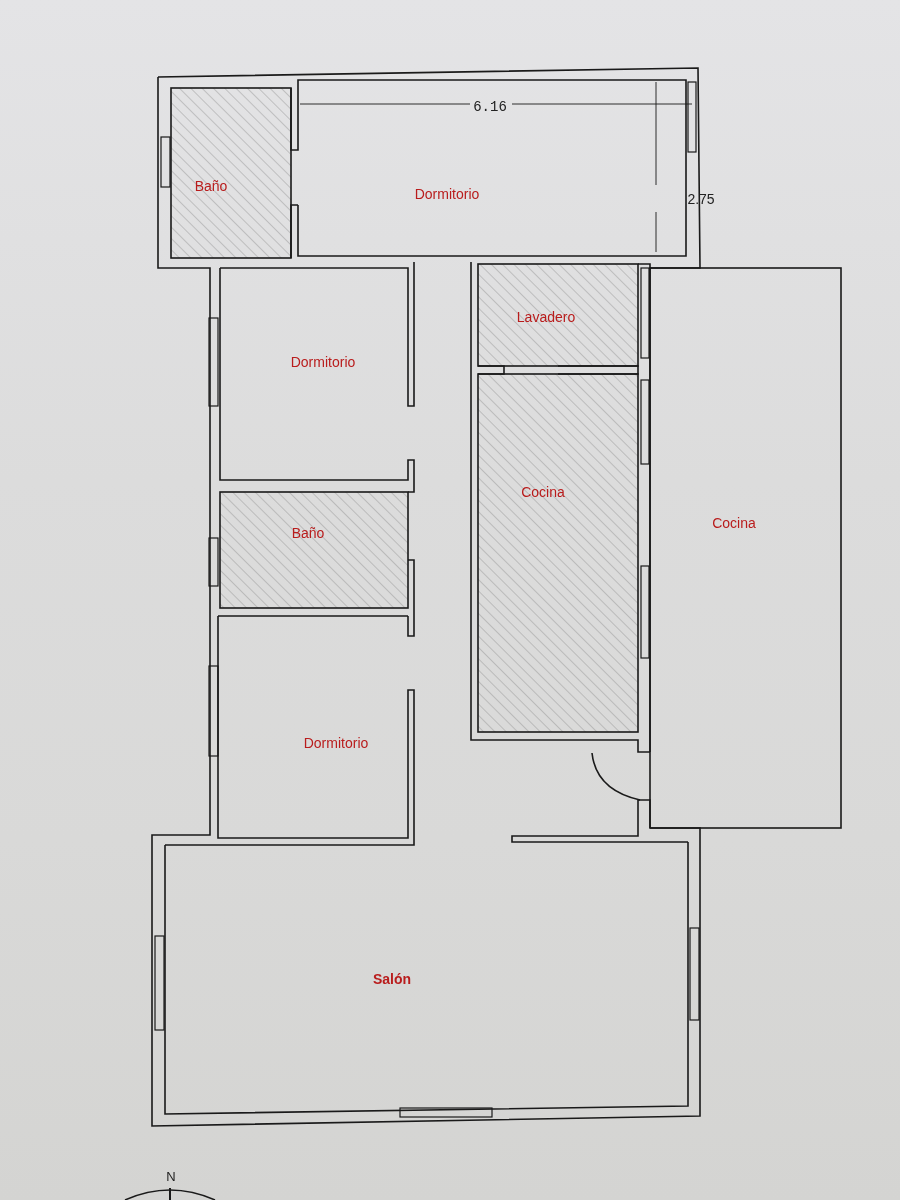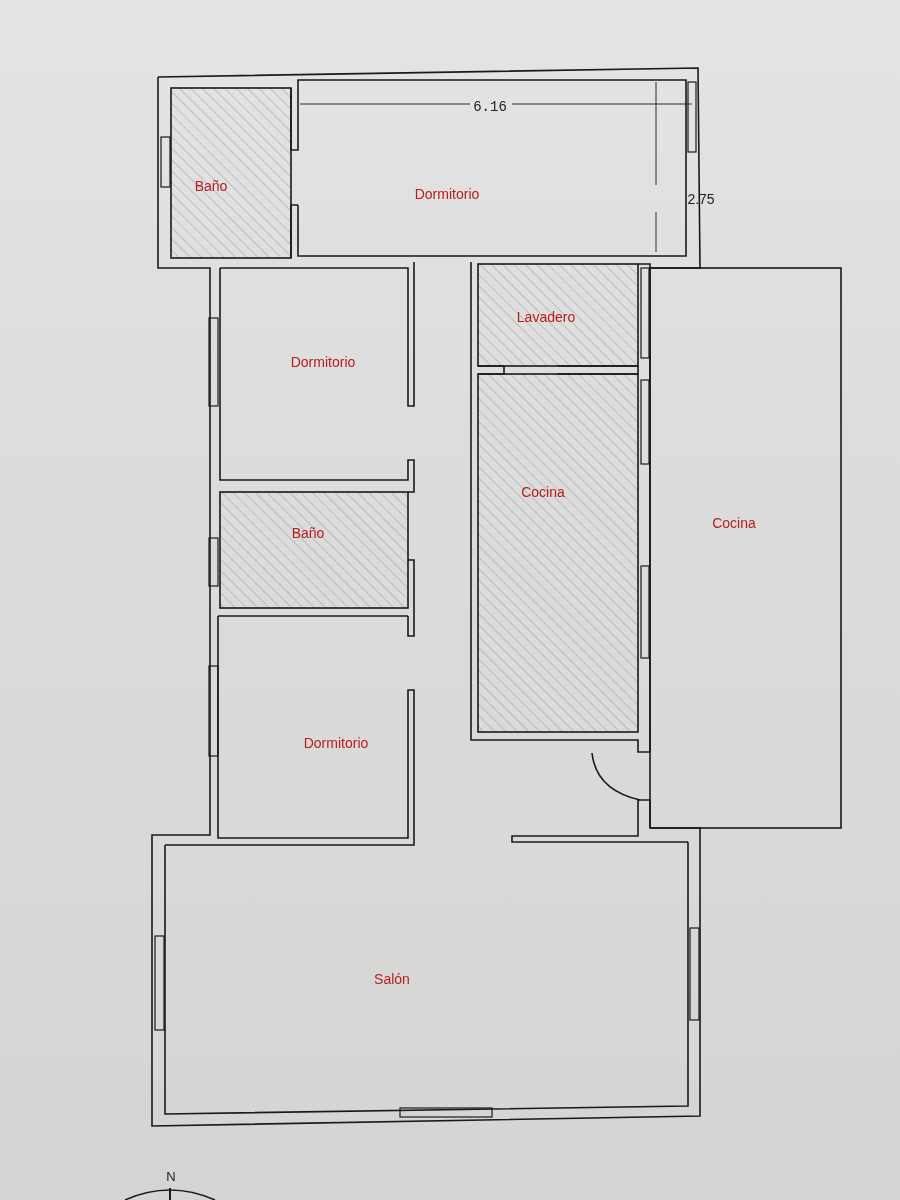--- a/index.html
+++ b/index.html
@@ -93,18 +93,18 @@
 </svg>
 
 <div class="room-label" style="left:211px;top:186px;">Baño</div>
 <div class="room-label" style="left:447px;top:194px;">Dormitorio</div>
 <div class="room-label" style="left:323px;top:362px;">Dormitorio</div>
 <div class="room-label" style="left:308px;top:533px;">Baño</div>
 <div class="room-label" style="left:336px;top:743px;">Dormitorio</div>
 <div class="room-label" style="left:546px;top:317px;">Lavadero</div>
 <div class="room-label" style="left:543px;top:492px;">Cocina</div>
 <div class="room-label" style="left:734px;top:523px;">Cocina</div>
-<div class="room-label" style="left:392px;top:979px;">Salón</div>
+<div class="room-label" style="left:392px;top:979px;font-weight:bold;">Salón</div>
 
 <div class="dim-label" style="left:490px;top:107px;font-family:Liberation Mono, monospace;">6.16</div>
 <div class="dim-label" style="left:657px;top:199px;margin-left:44px;">2.75</div>
 
 <div class="north-label" style="left:171px;top:1176px;">N</div>
 
 </body></html>

